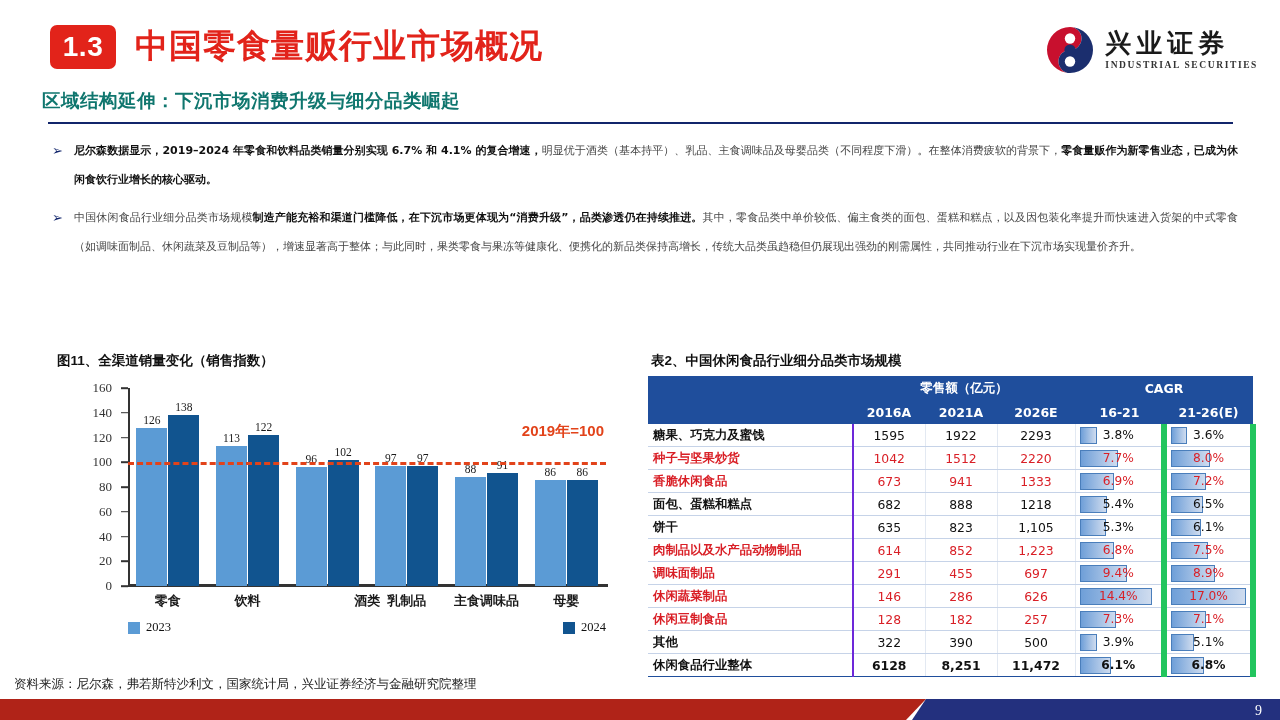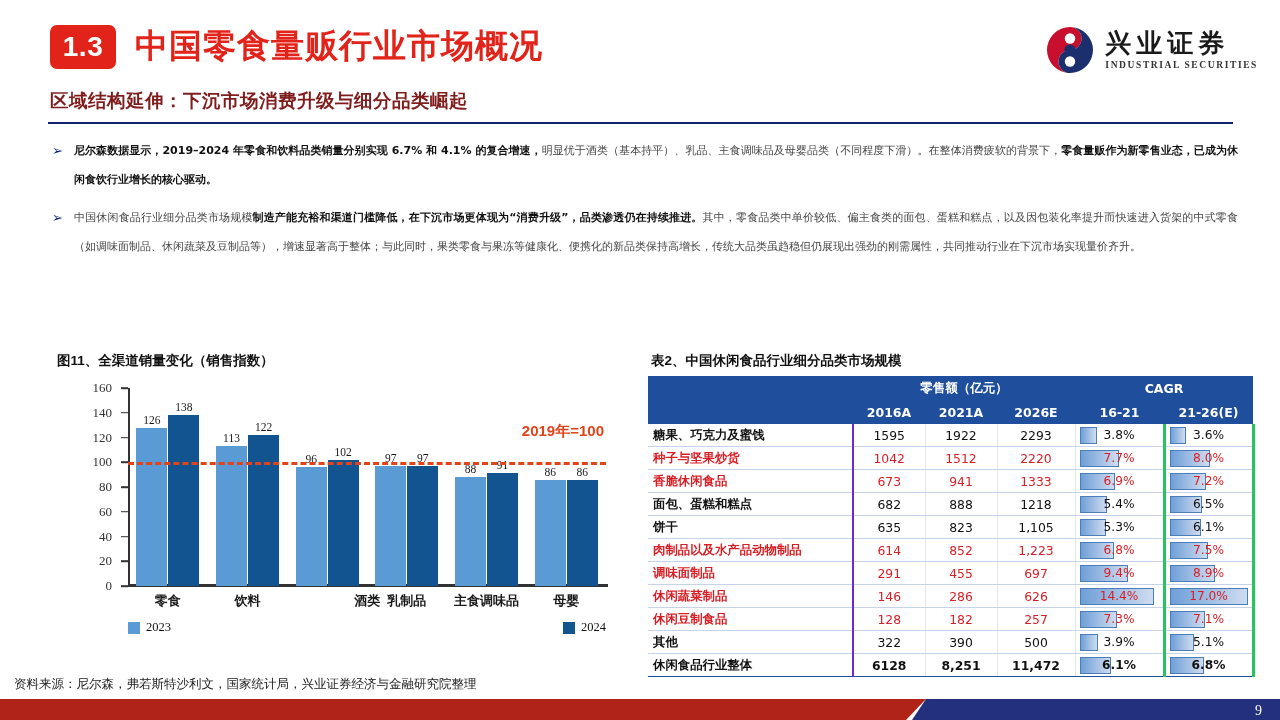--- a/index.html
+++ b/index.html
@@ -25,22 +25,22 @@
     position: absolute; left: 135px; top: 24px;
     font-size: 33px; font-weight: bold; color: #e2231a;
     letter-spacing: 1px; white-space: nowrap;
   }
   .logo-wrap { position: absolute; right: 22px; top: 24px; display: flex; align-items: center; gap: 9px; }
   .logo-mark { width: 52px; height: 52px; position: relative; }
   .logo-text-cn { font-size: 26px; font-weight: bold; color: #1a1a1a; letter-spacing: 5px; line-height: 1; }
   .logo-text-en { font-size: 9.5px; color: #333; letter-spacing: 1.6px; margin-top: 4px; font-family: "Liberation Serif", serif; font-weight: bold;}
 
   .subtitle {
-    position: absolute; left: 50px; top: 88px;
-    font-size: 18.5px; font-weight: bold; color: #7f1d1d;
+    position: absolute; left: 42px; top: 88px;
+    font-size: 18.5px; font-weight: bold; color: #0f766e;
     letter-spacing: 0.5px;
   }
   .rule {
     position: absolute; left: 48px; top: 122px; width: 1185px; height: 2px;
     background: #11256b;
   }
 
   
   .para { position: absolute; display: flex; }
   .para .bullet {
@@ -114,21 +114,21 @@
   }
   thead th.blank { background: #1f4e9c; }
   tbody td {
     border-bottom: 1px solid #c6d3e8; padding: 2.5px 5px; color: #111; font-size: 12.4px;
     height: 22px; vertical-align: middle;
   }
   tbody td.name { text-align: left; font-weight: bold; border-right: 2px solid #6d28d9; }
   tbody td.num  { text-align: center; border-right: 1px solid #e3e9f2; }
   tbody tr.red td { color: #d91f26; }
   tbody tr.total td { font-weight: bold; color: #111; border-top: 1.5px solid #1f4e9c; border-bottom: 1.5px solid #1f4e9c; }
-  .databar-cell { position: relative; padding: 0 4px !important; border-right: 3px solid #22c55e; }
+  .databar-cell { position: relative; padding: 0 4px !important; border-right: 6px solid #22c55e; }
   .databar-wrap { position: relative; height: 17px; display: flex; align-items: center; }
   .databar {
     position: absolute; left: 0; top: 0; height: 17px;
     background: linear-gradient(to right, #6f9fd8, #cfdcef);
     border: 1px solid #4a7ebb;
   }
   .databar-val {
     position: relative; z-index: 2; width: 100%; text-align: center;
     font-size: 12.2px;
   }

